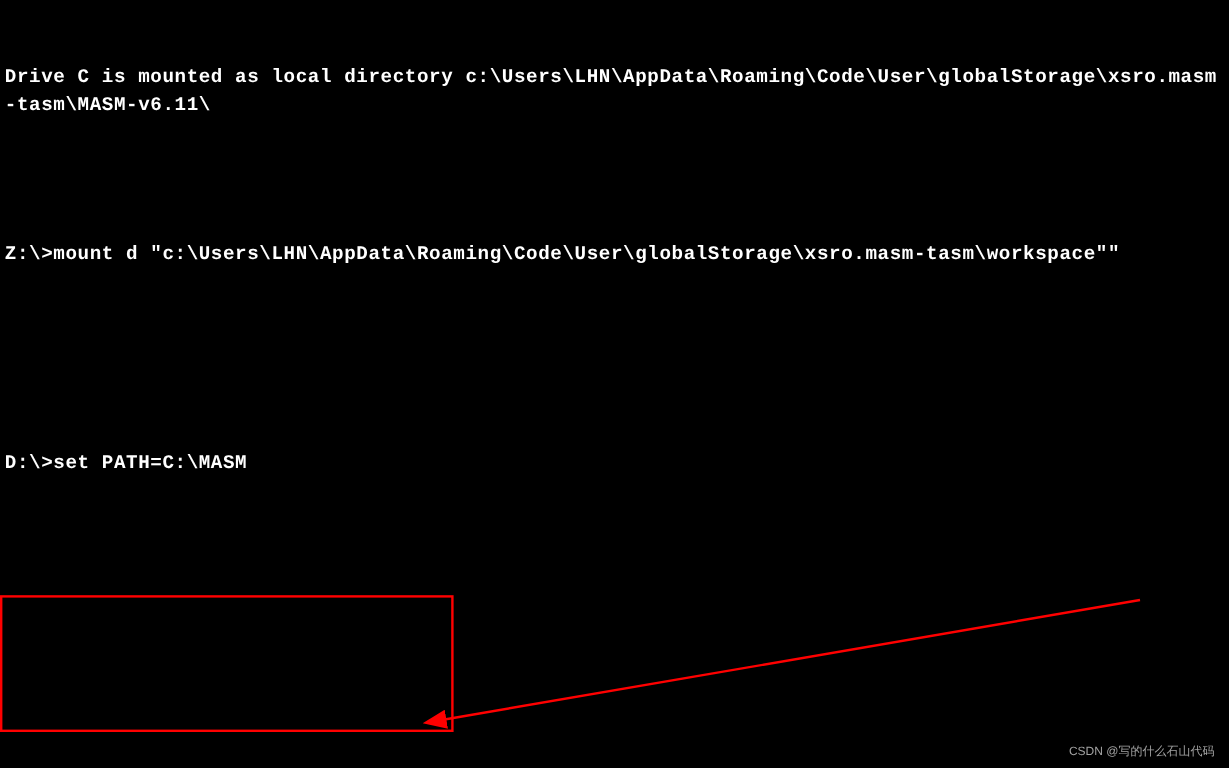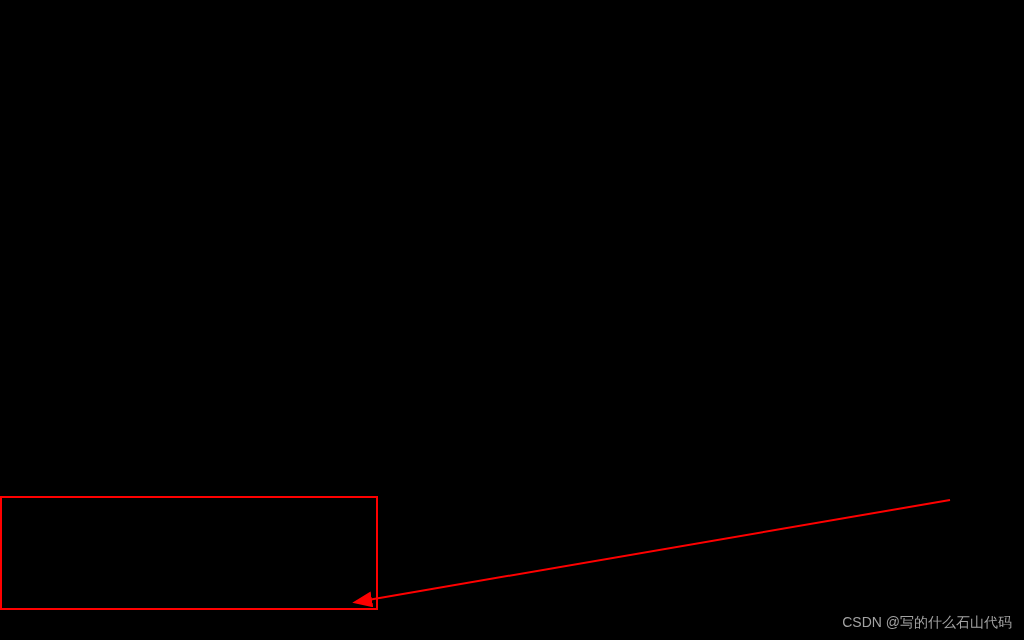--- a/index.html
+++ b/index.html
@@ -39,32 +39,35 @@
       height: 135px;
       pointer-events: none;
     }
     .watermark {
       position: absolute;
       right: 12px;
       bottom: 6px;
       color: #bfbfbf;
       opacity: 0.85;
       font-family: Arial, sans-serif;
-      font-size: 14px;
+      font-size: 10px;
       font-weight: normal;
       letter-spacing: 0;
     }
   </style>
 </head>
 <body>
 
 <div class="terminal">
+  <span class="line">Drive C is mounted as local directory c:\Users\LHN\AppData\Roaming\Code\User\globalStorage\xsro.masm-tasm\MASM-v6.11\</span>
+  <span class="line"></span>
+  <span class="line">Z:\&gt;mount d "c:\Users\LHN\AppData\Roaming\Code\User\globalStorage\xsro.masm-tasm\workspace""</span>
   <span class="line"></span>
   <span class="line"></span>
-  <span class="line"></span>
+  <span class="line">D:\&gt;set PATH=C:\MASM</span>
   <span class="line"></span>
   
   
   
   <span class="line"></span>
   <span class="line"></span>
   
   <span class="line"></span>
   
   

